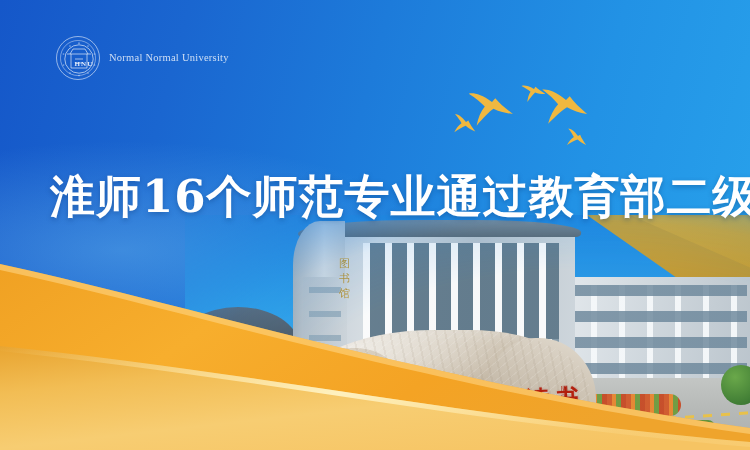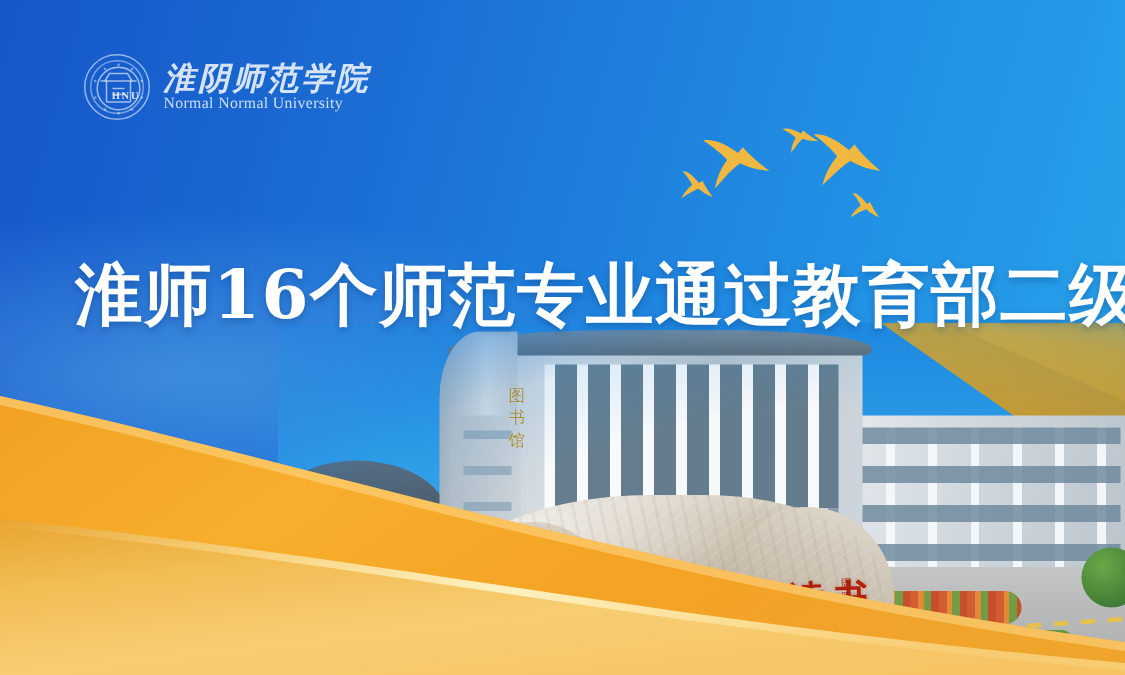--- a/index.html
+++ b/index.html
@@ -112,21 +112,21 @@
   }
   .bld-vert-text {
     position: absolute;
     left: 152px; top: 42px;
     width: 16px;
     color: #b28a20;
     font-size: 11px;
     line-height: 15px;
     letter-spacing: 1px;
     text-align: center;
-    font-family: Liberation Sans, sans-serif;
+    font-family: Liberation Mono, monospace;
     text-shadow: 0 0 1px rgba(255,255,255,0.6);
     opacity: 0.9;
   }
   
   .bld-left {
     position: absolute;
     left: 118px; top: 62px;
     width: 44px; height: 142px;
     background: linear-gradient(90deg, #b6c1c9, #ccd4da);
   }
@@ -507,20 +507,19 @@
           <circle cx="37.5" cy="28" r="0.85"></circle>
           <circle cx="6.5" cy="28" r="0.85"></circle>
           <circle cx="31" cy="36" r="0.85"></circle>
           <circle cx="13" cy="36" r="0.85"></circle>
           <circle cx="22" cy="38.5" r="0.85"></circle>
         </g>
       </svg>
       <span class="hnu">HNU</span>
     </div>
     <div class="logo-text">
-      <span class="logo-cn">淮阴师范学院</span>
       <span class="logo-en">Normal Normal University</span>
     </div>
   </div>
 
   <div class="headline">淮师16个师范专业通过教育部二级认证</div>
 
 </div>
 
 </body></html>

